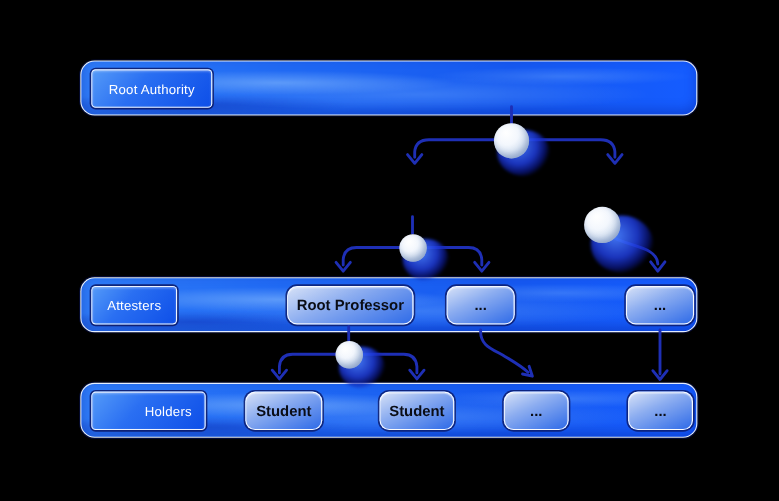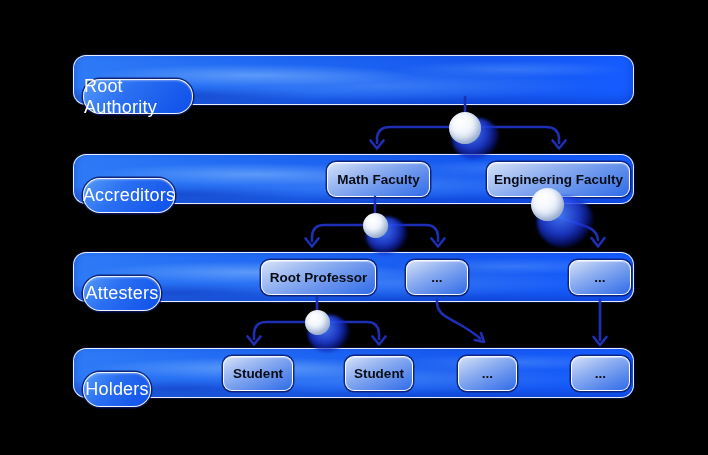--- a/index.html
+++ b/index.html
@@ -13,27 +13,26 @@
     box-shadow:0 0 0 1px rgba(8,20,90,0.6), inset 0 -4px 10px rgba(0,25,150,0.35);
     background:
       radial-gradient(ellipse 230px 16px at 32% 40%, rgba(150,200,255,0.50), rgba(150,200,255,0) 70%),
       radial-gradient(ellipse 300px 22px at 55% 62%, rgba(95,155,250,0.45), rgba(95,155,250,0) 70%),
       radial-gradient(ellipse 170px 12px at 78% 28%, rgba(130,185,255,0.30), rgba(130,185,255,0) 70%),
       radial-gradient(ellipse 210px 14px at 18% 82%, rgba(10,40,175,0.45), rgba(10,40,175,0) 70%),
       linear-gradient(90deg,#2e7bf7 0%,#1f68f3 35%,#1659f0 70%,#155cff 100%);
     z-index:1;
   }
   .pill{
-    position:absolute;top:7px;height:33px;border-radius:17px;
+    position:absolute;top:7px;height:33px;border-radius:4px;
     display:flex;align-items:center;justify-content:center;
-    color:#ffffff;font-size:18px;font-weight:500;letter-spacing:.2px;
+    color:#ffffff;font-size:12px;font-weight:500;letter-spacing:.2px;
     background:linear-gradient(130deg,#549af8 0%,#2a6ff2 40%,#0e4fe8 100%);
     border:1.5px solid rgba(255,255,255,0.92);
     box-shadow:0 0 0 1.5px rgba(10,22,100,0.85), inset 0 1px 2px rgba(255,255,255,0.35);
-    margin-top:16px;
   }
   .node{
     position:absolute;top:7px;height:33px;border-radius:9px;
     display:flex;align-items:center;justify-content:center;
     color:#0a0d16;font-size:13.5px;font-weight:600;
     background:linear-gradient(155deg,#d6e1f7 0%,#8cadf0 40%,#2f6be8 100%);
     border:1.5px solid rgba(255,255,255,0.95);
     box-shadow:0 0 0 1.5px rgba(10,22,100,0.8), inset 0 1px 1px rgba(255,255,255,0.5);
   }
   .arrows{position:absolute;left:0;top:0;z-index:3;pointer-events:none;}
@@ -50,35 +49,30 @@
 </style>
 </head>
 <body>
 
 <div class="canvas">
 
   <div class="bar" style="top:55px;">
     <div class="pill" style="left:9px;width:108px;">Root Authority</div>
   </div>
 
-  <div class="bar" style="top:154px;">
-    <div class="pill" style="left:9px;width:90px;">Accreditors</div>
-    <div class="node" style="left:253px;width:101px;">Math Faculty</div>
-    <div class="node" style="left:413px;width:141px;">Engineering Faculty</div>
-  </div>
 
   <div class="bar" style="top:252px;">
     <div class="pill" style="left:9px;width:76px;">Attesters</div>
     <div class="node" style="left:187px;width:113px;">Root Professor</div>
     <div class="node" style="left:332px;width:60px;">...</div>
     <div class="node" style="left:495px;width:60px;">...</div>
   </div>
 
   <div class="bar" style="top:348px;">
-    <div class="pill" style="left:9px;width:66px;">Holders</div>
+    <div class="pill" style="left:9px;width:66px;padding-left:36px;">Holders</div>
     <div class="node" style="left:149px;width:68px;">Student</div>
     <div class="node" style="left:271px;width:66px;">Student</div>
     <div class="node" style="left:384px;width:57px;">...</div>
     <div class="node" style="left:497px;width:57px;">...</div>
   </div>
 
   <svg class="arrows" width="708" height="455">
 
     <path d="M465 97 V114"></path>
     <path d="M465 127 H390 Q378 127 377 138 V143"></path>

